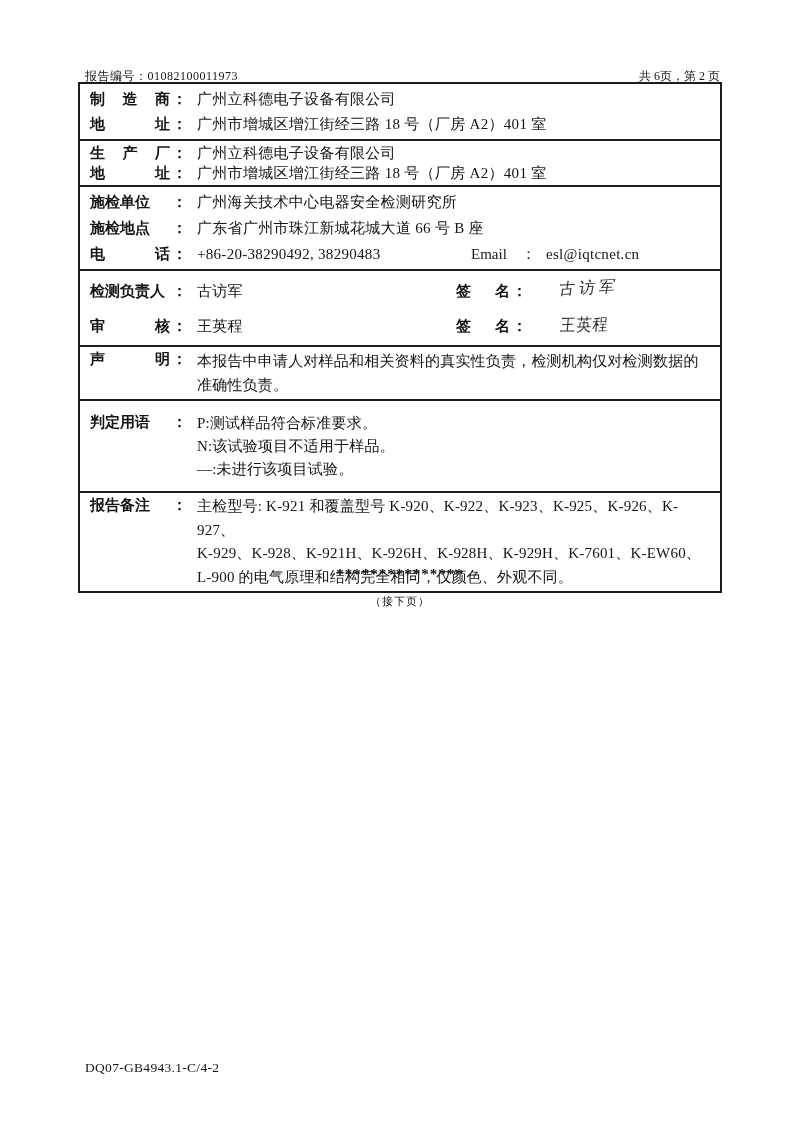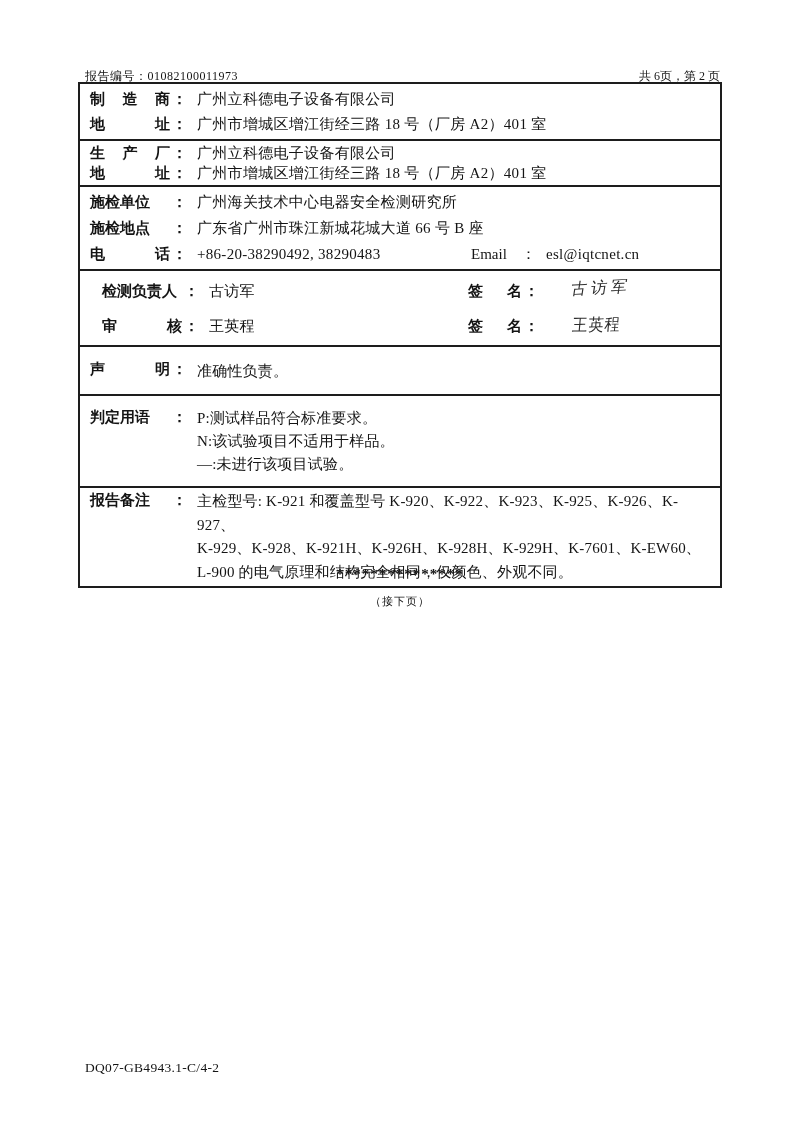--- a/index.html
+++ b/index.html
@@ -23,21 +23,21 @@
     border:2px solid #1d1d1d;
   }
   .row {
     display:flex; flex-direction:column; justify-content:space-around;
     padding:2px 0;
   }
   .row + .row { border-top:2px solid #1d1d1d; }
   .r1 { min-height:55px; }
   .r2 { min-height:46px; }
   .r3 { min-height:84px; }
-  .r4 { min-height:76px;padding-left:12px; }
+  .r4 { min-height:76px; }
   .r5 { min-height:49px; }
   .r6 { min-height:92px; }
   .r7 { min-height:70px;align-items:center; }
   .line {
     display:flex; align-items:flex-start;
     padding:0 10px; font-size:15px; line-height:20px;
   }
   .lbl { font-weight:bold; width:80px; flex:none; white-space:nowrap; overflow:visible; }
   .lbl.spread { display:inline-flex; justify-content:space-between; }
   .colon { font-weight:bold; flex:none; margin:0 10px 0 2px; }
@@ -184,20 +184,21 @@
   </div>
 
   <div class="row r5">
     <div class="line">
       <span class="lbl spread">
           <span>声</span>
           <span>明</span>
         </span>
       <span class="colon">：</span>
       <span class="vlines">
+        <div>本报告中申请人对样品和相关资料的真实性负责，检测机构仅对检测数据的</div>
         <div>准确性负责。</div>
       </span>
     </div>
   </div>
 
   <div class="row r6">
     <div class="line">
       <span class="lbl">判定用语</span>
       <span class="colon">：</span>
       <span class="vlines">

